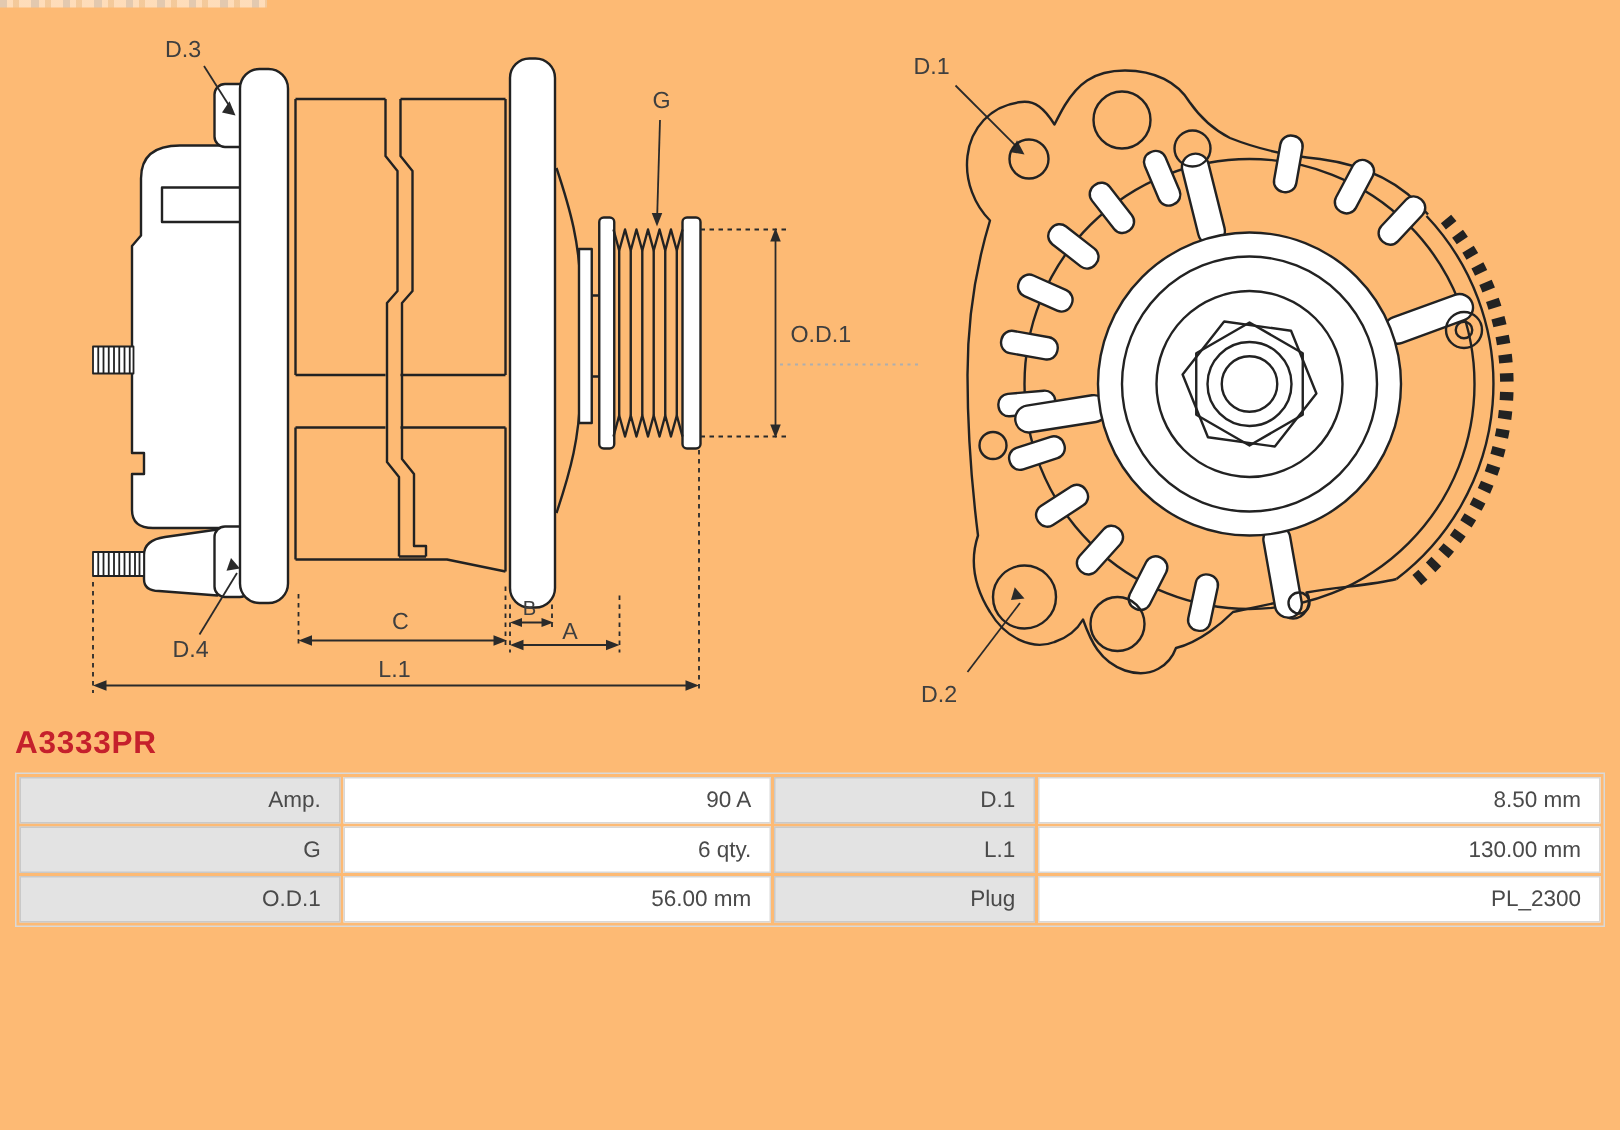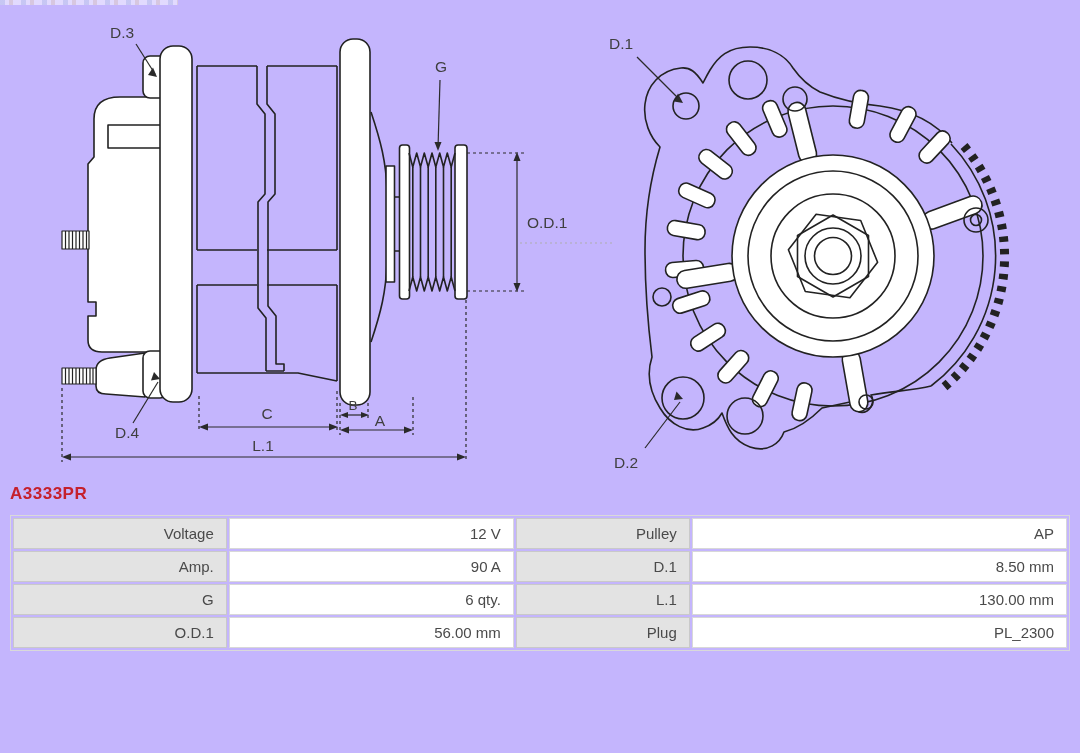--- a/index.html
+++ b/index.html
@@ -1,21 +1,21 @@
 <!DOCTYPE html>
 <html><head>
 <meta charset="utf-8">
 <style>
   html,body{margin:0;padding:0;background:#fff;}
-  .page{position:relative;width:1080px;height:753px;background:#c4b5fd;overflow:hidden;
+  .page{position:relative;width:1080px;height:753px;background:#fdba74;overflow:hidden;
         font-family:"Liberation Sans",sans-serif;}
   .top-artifact{position:absolute;top:0;left:0;width:178px;height:5px;opacity:.5;
         background:repeating-linear-gradient(90deg,#c9d8ea 0 5px,#fff 5px 9px,#ead9c2 9px 13px,#fff 13px 21px);}
   .drawing{position:absolute;top:0;left:0;}
-  .part-number{position:absolute;left:10px;top:484px;font-size:17px;font-weight:700;
+  .part-number{position:absolute;left:10px;top:484px;font-size:21px;font-weight:700;
         letter-spacing:.5px;text-align:right;}
   .spec-table{position:absolute;left:10px;top:515px;border-collapse:separate;border-spacing:2px;
         table-layout:fixed;width:1060px;border:1px solid #d9d9d9;}
   .spec-table td{height:29px;padding:0 12px 0 4px;text-align:right;font-size:15px;
         color:#4a4a4a;vertical-align:middle;white-space:nowrap;overflow:hidden;}
   td.lbl{background:#e3e3e3;border:1px solid #c9c9c9;}
   td.val{background:#ffffff;border:1px solid #d8d8d8;}
   .c-l1{width:204px;} .c-v1{width:272px;} .c-l2{width:166px;} .c-v2{width:358px;}
   svg text{font-family:"Liberation Sans",sans-serif;fill:#3f3f3f;}
 </style>
@@ -193,26 +193,20 @@
   <div class="part-number" style="color:#c5202c;">A3333PR</div>
 
   <table class="spec-table">
     <colgroup>
         <col class="c-l1">
         <col class="c-v1">
         <col class="c-l2">
         <col class="c-v2">
       </colgroup>
     <tbody>
-      <tr>
-        <td class="lbl">Voltage</td>
-        <td class="val">12 V</td>
-        <td class="lbl">Pulley</td>
-        <td class="val">AP</td>
-      </tr>
       <tr>
         <td class="lbl">Amp.</td>
         <td class="val">90 A</td>
         <td class="lbl">D.1</td>
         <td class="val">8.50 mm</td>
       </tr>
       <tr>
         <td class="lbl">G</td>
         <td class="val">6 qty.</td>
         <td class="lbl">L.1</td>

